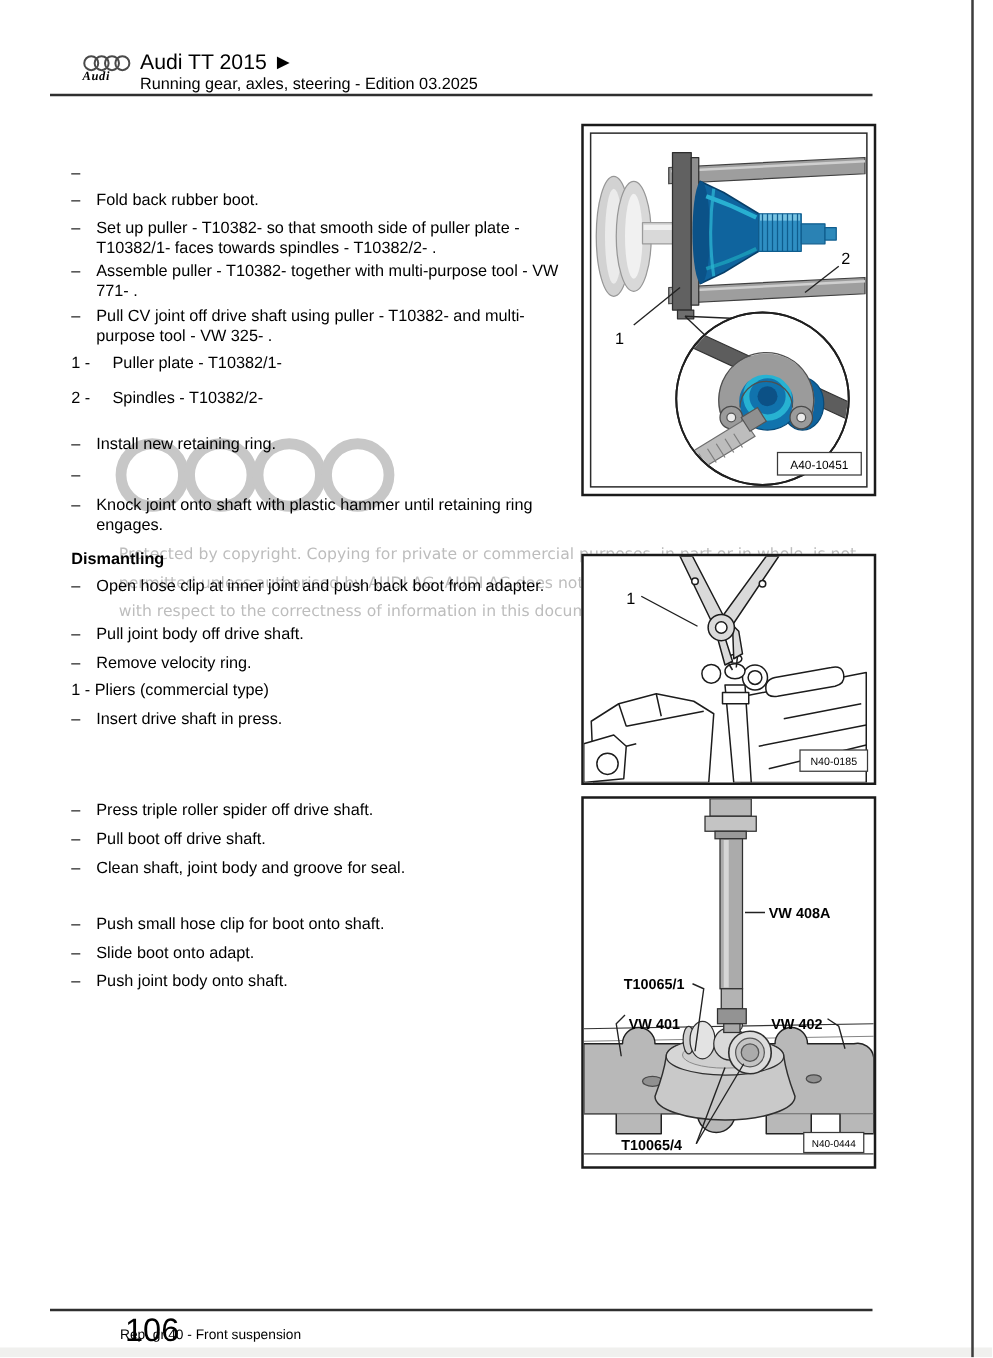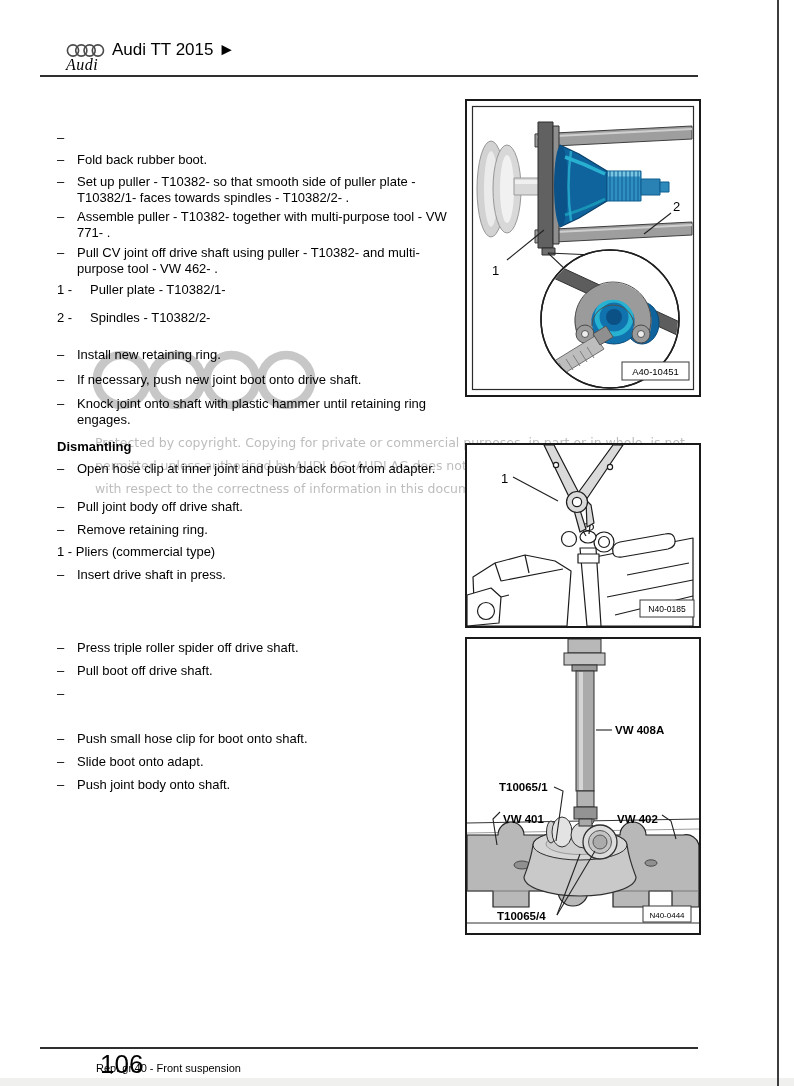--- a/index.html
+++ b/index.html
@@ -4,21 +4,21 @@
 <style>
   html,body { margin:0; padding:0; background:#fff; }
   .page { position:relative; width:794px; height:1086px; background:#fff; overflow:hidden;
           font-family:"Liberation Sans", sans-serif; color:#000; }
   
   .hdr-title1 { position:absolute; left:112px; top:42px; font-size:17px; line-height:16px; z-index:3; }
   .hdr-title2 { position:absolute; left:112px; top:59px; font-size:13px; line-height:16px; z-index:3; }
   .hdr-rule   { position:absolute; left:40px; top:75px; width:658px; height:2px; background:#2f2f2f; z-index:3; }
   .hdr-logo   { position:absolute; left:66px; top:43px; z-index:3; }
   .hdr-brand  { position:absolute; left:66px; top:56px; font-family:"Liberation Serif", serif;
-                font-style:italic; font-weight:normal; font-size:16px; letter-spacing:0.5px; z-index:3; }
+                font-style:italic; font-weight:bold; font-size:10px; letter-spacing:0.5px; z-index:3; }
   
   .h    { position:absolute; left:57px; width:400px; font-weight:bold; font-size:13px; line-height:16px; z-index:3; }
   .li   { position:absolute; left:57px; width:378px; padding-left:20px; font-size:13px; line-height:16px; z-index:3; }
   .li .dash { position:absolute; left:0; top:0; }
   .leg  { position:absolute; left:57px; width:378px; padding-left:33px; font-size:13px; line-height:16px; z-index:3; }
   .leg .num { position:absolute; left:0; top:0; }
   .plain{ position:absolute; left:57px; font-size:13px; line-height:16px; z-index:3; }
   
   .wm-rings { position:absolute; left:92px; top:349px; z-index:0; }
   .wm-text  { position:absolute; left:95px; top:431px; z-index:1; font-family:"DejaVu Sans", sans-serif;
@@ -45,20 +45,21 @@
   <svg class="hdr-logo" width="40" height="15" viewBox="0 0 40 15">
     <g fill="none" stroke="#4a4a4a" stroke-width="1.6">
       <circle cx="7" cy="7.5" r="5.6"></circle>
         <circle cx="15.3" cy="7.5" r="5.6"></circle>
       <circle cx="23.6" cy="7.5" r="5.6"></circle>
         <circle cx="31.9" cy="7.5" r="5.6"></circle>
     </g>
   </svg>
   <div class="hdr-brand">Audi</div>
   <div class="hdr-title1">Audi TT 2015 ►</div>
+  <div class="hdr-title2">Running gear, axles, steering - Edition 03.2025</div>
   <div class="hdr-rule"></div>
 
   <svg class="wm-rings" width="224" height="62" viewBox="0 0 233 64">
     <g fill="none" stroke="#c7c7c7" stroke-width="9">
       <circle cx="31" cy="32" r="26"></circle>
         <circle cx="88" cy="32" r="26"></circle>
       <circle cx="145" cy="32" r="26"></circle>
         <circle cx="202" cy="32" r="26"></circle>
     </g>
   </svg>
@@ -66,37 +67,37 @@
   <div class="wm-text">
     <div>Protected by copyright. Copying for private or commercial purposes, in part or in whole, is not</div>
     <div>permitted unless authorised by AUDI AG. AUDI AG does not guara</div>
     <div>with respect to the correctness of information in this document. C</div>
   </div>
 
   <div class="li" style="top:130px"><span class="dash">–</span></div>
   <div class="li" style="top:152px"><span class="dash">–</span><span>Fold back rubber boot.</span></div>
   <div class="li" style="top:174px"><span class="dash">–</span><span>Set up puller - T10382- so that smooth side of puller plate - T10382/1- faces towards spindles - T10382/2- .</span></div>
   <div class="li" style="top:209px"><span class="dash">–</span><span>Assemble puller - T10382- together with multi-purpose tool - VW 771- .</span></div>
-  <div class="li" style="top:245px"><span class="dash">–</span><span>Pull CV joint off drive shaft using puller - T10382- and multi-purpose tool - VW 462- .</span></div>
+  <div class="li" style="top:245px"><span class="dash">–</span><span>Pull CV joint off drive shaft using puller - T10382- and multi-purpose tool - VW 325- .</span></div>
   <div class="leg" style="top:282px"><span class="num">1 -</span><span>Puller plate - T10382/1-</span></div>
   <div class="leg" style="top:310px"><span class="num">2 -</span><span>Spindles - T10382/2-</span></div>
 
   <div class="li" style="top:347px"><span class="dash">–</span><span>Install new retaining ring.</span></div>
-  <div class="li" style="top:372px"><span class="dash">–</span><span>If necessary, push new joint boot onto drive shaft.</span></div>
+  <div class="li" style="top:372px"><span class="dash">–</span></div>
   <div class="li" style="top:396px"><span class="dash">–</span><span>Knock joint onto shaft with plastic hammer until retaining ring engages.</span></div>
 
   <div class="h" style="top:439px">Dismantling</div>
   <div class="li" style="top:461px"><span class="dash">–</span><span>Open hose clip at inner joint and push back boot from adapt­er.</span></div>
   <div class="li" style="top:499px"><span class="dash">–</span><span>Pull joint body off drive shaft.</span></div>
-  <div class="li" style="top:522px"><span class="dash">–</span><span>Remove retaining ring.</span></div>
+  <div class="li" style="top:522px"><span class="dash">–</span><span>Remove velocity ring.</span></div>
   <div class="plain" style="top:544px">1 - Pliers (commercial type)</div>
   <div class="li" style="top:567px"><span class="dash">–</span><span>Insert drive shaft in press.</span></div>
   <div class="li" style="top:640px"><span class="dash">–</span><span>Press triple roller spider off drive shaft.</span></div>
   <div class="li" style="top:663px"><span class="dash">–</span><span>Pull boot off drive shaft.</span></div>
-  <div class="li" style="top:686px"><span class="dash">–</span></div>
+  <div class="li" style="top:686px"><span class="dash">–</span><span>Clean shaft, joint body and groove for seal.</span></div>
 
   <div class="li" style="top:731px"><span class="dash">–</span><span>Push small hose clip for boot onto shaft.</span></div>
   <div class="li" style="top:754px"><span class="dash">–</span><span>Slide boot onto adapt.</span></div>
   <div class="li" style="top:777px"><span class="dash">–</span><span>Push joint body onto shaft.</span></div>
 
   <div class="fig" id="fig1">
     <svg class="figtext" width="232" height="294" viewBox="0 0 232 294">
       <rect x="5.5" y="5.5" width="221" height="283" fill="#fff" stroke="#2b2b2b" stroke-width="1.2"></rect>
       <g stroke-linejoin="round">
 

